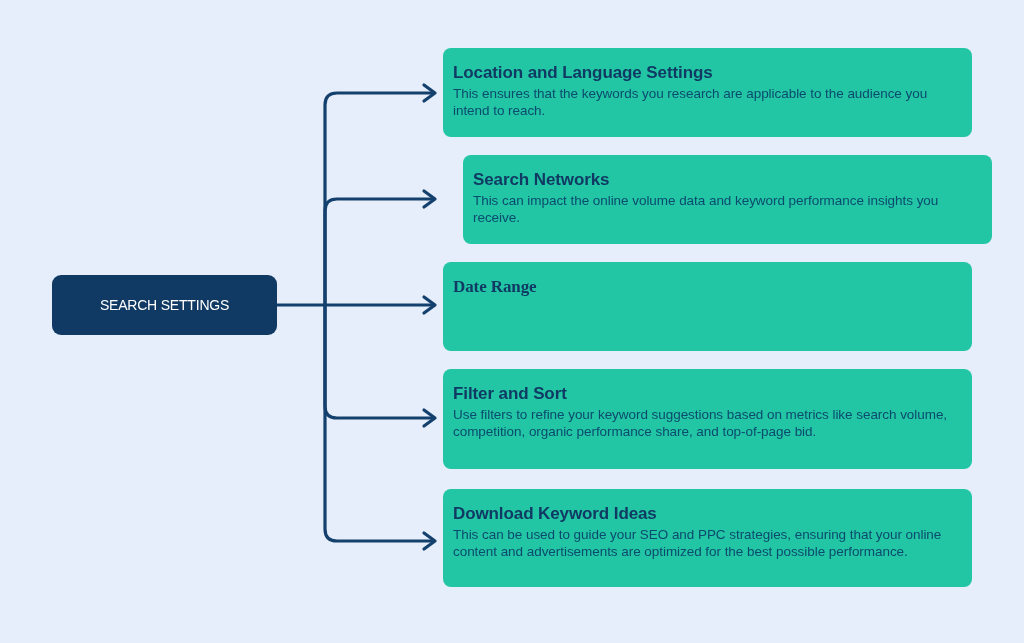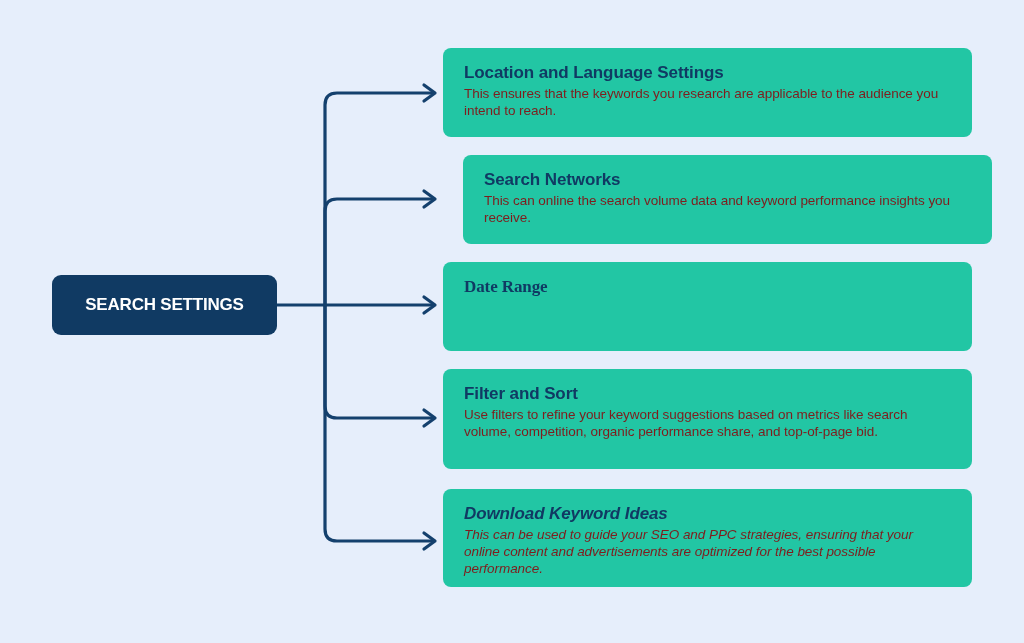--- a/index.html
+++ b/index.html
@@ -35,45 +35,45 @@
     height: 60px;
     background: #103a63;
     border-radius: 9px;
     display: flex;
     align-items: center;
     justify-content: center;
     box-sizing: border-box;
   }
   .root-label {
     color: #ffffff;
-    font-size: 17px;
-    font-weight: bold;
+    font-size: 14px;
+    font-weight: normal;
     letter-spacing: -0.2px;
     text-transform: uppercase;
     white-space: nowrap;
   }
   .card {
     position: absolute;
     left: 443px;
     width: 529px;
     background: #22c6a4;
     border-radius: 8px;
     box-sizing: border-box;
-    padding: 14px 20px 14px 21px;
+    padding: 14px 20px 14px 10px;
   }
   .card-title {
     color: #103a63;
     font-size: 17px;
     font-weight: bold;
     line-height: 21px;
     margin: 0 0 2px 0;
     letter-spacing: -0.1px;
   }
   .card-body {
-    color: #7f1d1d;
+    color: #0c4a6e;
     font-size: 13.5px;
     line-height: 17px;
     margin: 0;
     letter-spacing: -0.05px;
   }
 </style>
 </head>
 <body>
 
 <div id="diagram">
@@ -99,30 +99,30 @@
     <span class="root-label">SEARCH SETTINGS</span>
   </div>
 
   <div class="card" style="top:48px;height:89px;">
     <p class="card-title">Location and Language Settings</p>
     <p class="card-body">This ensures that the keywords you research are applicable to the audience you intend to reach.</p>
   </div>
 
   <div class="card" style="top:155px;height:89px;margin-left:20px;">
     <p class="card-title">Search Networks</p>
-    <p class="card-body">This can online the search volume data and keyword performance insights you receive.</p>
+    <p class="card-body">This can impact the online volume data and keyword performance insights you receive.</p>
   </div>
 
   <div class="card" style="top:262px;height:89px;font-family:Liberation Serif, serif;">
     <p class="card-title">Date Range</p>
   </div>
 
   <div class="card" style="top:369px;height:100px;">
     <p class="card-title">Filter and Sort</p>
     <p class="card-body">Use filters to refine your keyword suggestions based on metrics like search volume, competition, organic performance share, and top-of-page bid.</p>
   </div>
 
-  <div class="card" style="top:489px;height:98px;font-style:italic;">
+  <div class="card" style="top:489px;height:98px;">
     <p class="card-title">Download Keyword Ideas</p>
     <p class="card-body">This can be used to guide your SEO and PPC strategies, ensuring that your online content and advertisements are optimized for the best possible performance.</p>
   </div>
 
 </div>
 
 </body></html>

